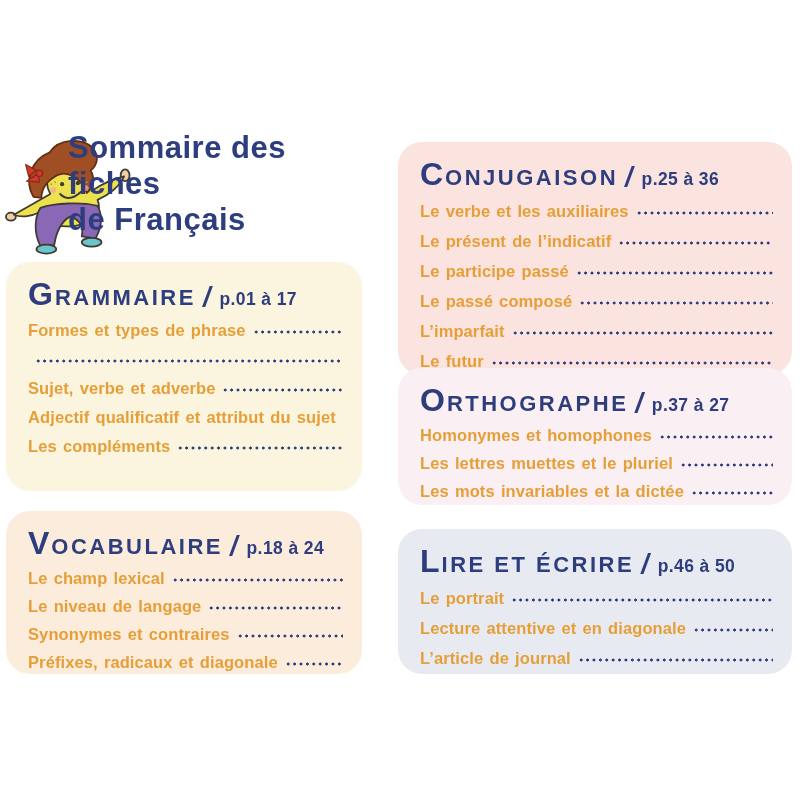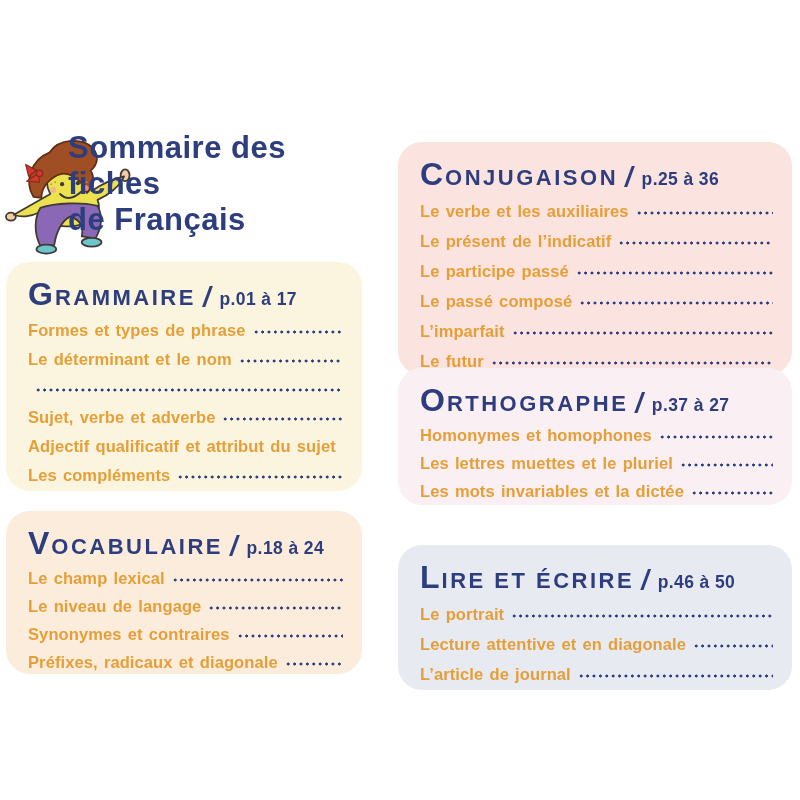--- a/index.html
+++ b/index.html
@@ -18,21 +18,21 @@
 
   
   .box {
     position:absolute; border-radius:24px; padding:14px 18px 10px 22px;
     --row-h:29px;
   }
   .box-grammaire   { left:6px;   top:262px; width:356px; height:229px; background:#fbf5df; }
   .box-vocabulaire { left:6px;   top:511px; width:356px; height:163px; background:#fcecdc; --row-h:28px; }
   .box-conjugaison { left:398px; top:142px; width:394px; height:233px; background:#fbe3df; --row-h:30px; }
   .box-orthographe { left:398px; top:368px; width:394px; height:137px; background:#faeff2; --row-h:28px; }
-  .box-lire        { left:398px; top:545px; width:394px; height:145px; background:#e8eaf2; --row-h:30px; }
+  .box-lire        { left:398px; top:529px; width:394px; height:145px; background:#e8eaf2; --row-h:30px; }
 
   .sec-head { display:flex; align-items:baseline; height:36px; color:#2d3d7d; white-space:nowrap; }
   .sec-word {
     display:inline-block; font-weight:bold; font-size:22px;
     letter-spacing:2.5px; text-transform:uppercase;
   }
   .sec-word::first-letter { font-size:32px; letter-spacing:2px; }
   .sec-slash { font-weight:bold; font-style:italic; font-size:27px; margin:0 9px 0 7px; position:relative; top:1px; }
   .sec-pages { font-weight:bold; font-size:17.5px; letter-spacing:0.4px; }
 
@@ -86,24 +86,20 @@
     <div class="sec-head">
       <span class="sec-word">Grammaire</span>
       <span class="sec-slash">/</span>
       <span class="sec-pages">p.01 à 17</span>
     </div>
     <div class="toc-row">
         <span class="toc-label">Formes et types de phrase</span>
         <span class="leader"></span>
       </div>
     <div class="toc-row">
-        <span class="toc-label">Le déterminant et le nom</span>
-        <span class="leader"></span>
-      </div>
-    <div class="toc-row">
         <span class="leader"></span>
       </div>
     <div class="toc-row">
         <span class="toc-label">Sujet, verbe et adverbe</span>
         <span class="leader"></span>
       </div>
     <div class="toc-row">
         <span class="toc-label">Adjectif qualificatif et attribut du sujet</span>
         <span class="leader"></span>
       </div>

